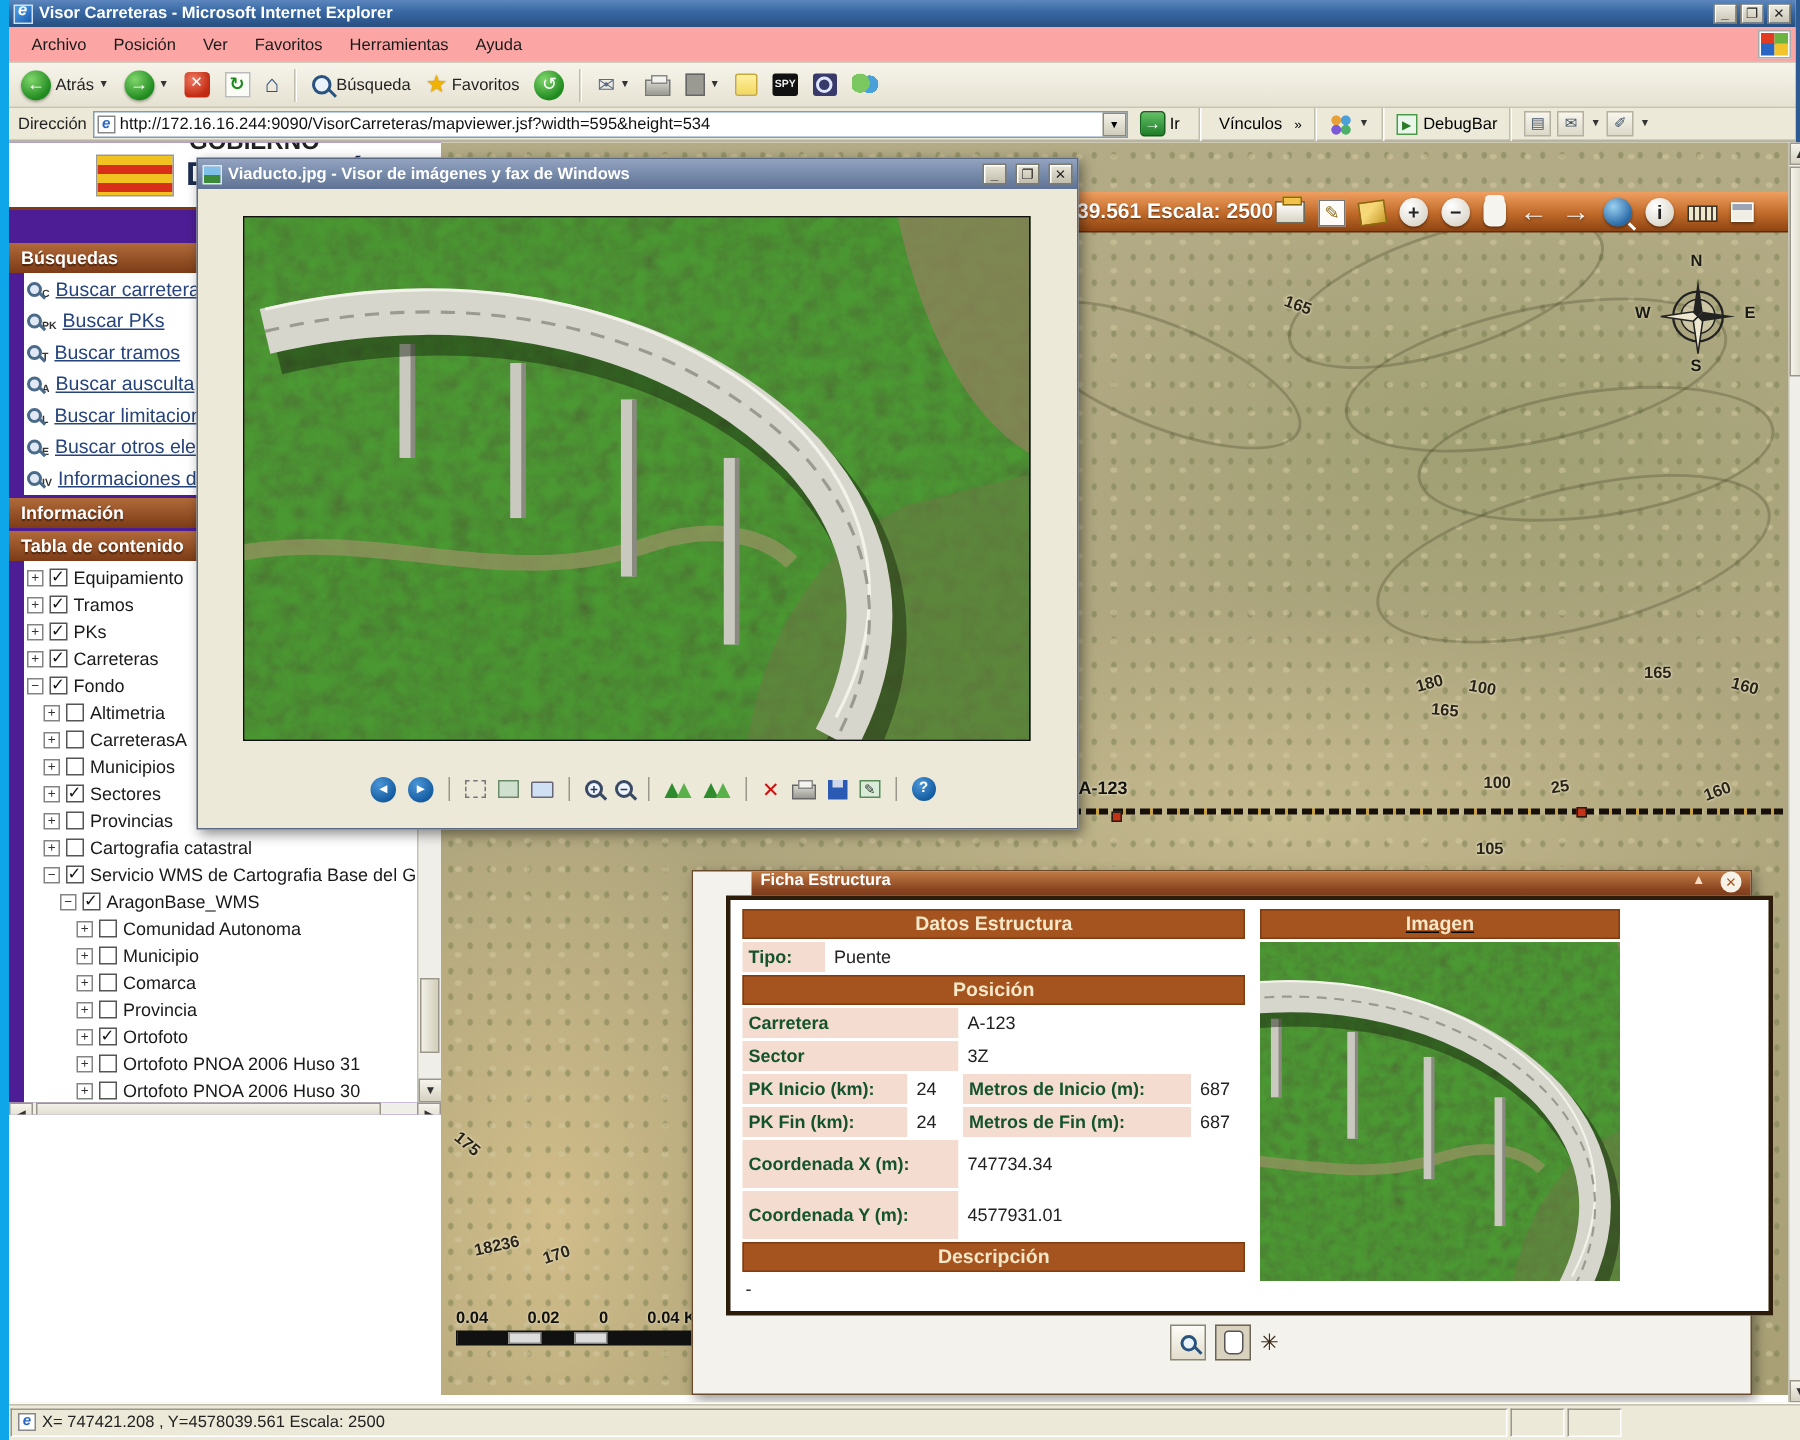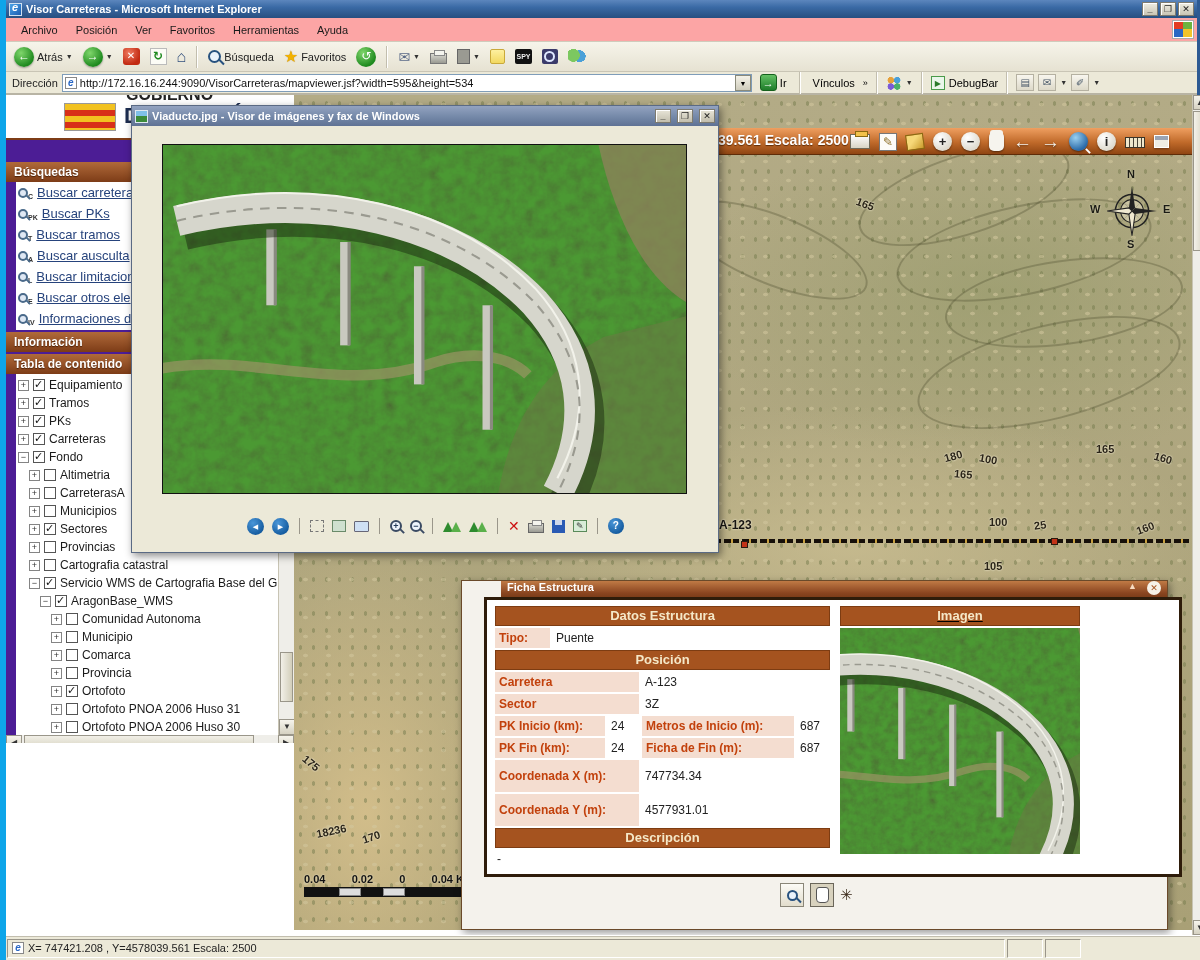--- a/index.html
+++ b/index.html
@@ -170,21 +170,21 @@
   
   .ficha { position:absolute; left:455px; top:485px; width:707px; height:350px; background:#f4f2ec; border:1px solid #6a4a2a; box-shadow:2px 3px 8px rgba(0,0,0,.4); }
   .ftitle { height:20px; background:linear-gradient(180deg,#c07a45 0%,#8a4520 60%,#6e3514 100%); color:#fff; font-size:11px; font-weight:bold; display:flex; align-items:flex-start; padding:0 6px;margin-left:39px; }
   .ftitle .ttl { flex:1; }
   .fmin { color:#f6dcc2; font-size:9px; margin-right:10px; }
   .fclose { width:14px; height:14px; border-radius:50%; background:#f6f2e8; color:#a5531f; font-size:9px; font-weight:bold; text-align:center; line-height:14px; }
   .fiche-box { position:absolute; left:22px; top:16px; width:698px; height:280px; background:#fff; border:3px solid #2e1c0a; padding:6px 8px; display:flex; gap:10px; }
   .fcol-left { width:335px; }
   .fsec { height:20px; background:#a5531f; border:1px solid #7d3c12; color:#f5e8c8; font-size:13px; font-weight:bold; text-align:center; line-height:18px; margin-bottom:2px; }
   .frow { display:flex; margin-bottom:2px; font-size:12px; }
-  .fl { background:#f4ddd0; color:#c2410c; font-weight:bold; padding:3px 4px; }
+  .fl { background:#f4ddd0; color:#14532d; font-weight:bold; padding:3px 4px; }
   .fv { background:#fff; color:#222; padding:3px 6px; }
   .w-lab { width:144px; } .w-val { flex:1; }
   .w-lab1 { width:110px; } .w-v1 { width:37px; } .w-lab2 { width:152px; } .w-v2 { flex:1; }
   .w-tipo { width:55px; }
   .tall { min-height:32px; display:flex; align-items:center; }
   .fdesc { font-size:12px; color:#222; padding:2px 2px; }
   .fcol-right { flex:1;text-decoration:underline; }
   .fsec.im { width:240px; }
   .fphoto { width:240px; height:226px; margin-top:2px; background:#44602c; overflow:hidden; }
   .ficha-tools { position:absolute; left:318px; top:302px; display:flex; gap:6px; align-items:center; }
@@ -667,21 +667,21 @@
           </div>
           <div class="frow">
             <span class="fl w-lab1">PK Inicio (km):</span>
             <span class="fv w-v1">24</span>
             <span class="fl w-lab2">Metros de Inicio (m):</span>
             <span class="fv w-v2">687</span>
           </div>
           <div class="frow">
             <span class="fl w-lab1">PK Fin (km):</span>
             <span class="fv w-v1">24</span>
-            <span class="fl w-lab2">Ficha de Fin (m):</span>
+            <span class="fl w-lab2">Metros de Fin (m):</span>
             <span class="fv w-v2">687</span>
           </div>
           <div class="frow">
             <span class="fl w-lab tall">Coordenada X (m):</span>
             <span class="fv w-val tall">747734.34</span>
           </div>
           <div class="frow">
             <span class="fl w-lab tall">Coordenada Y (m):</span>
             <span class="fv w-val tall">4577931.01</span>
           </div>

